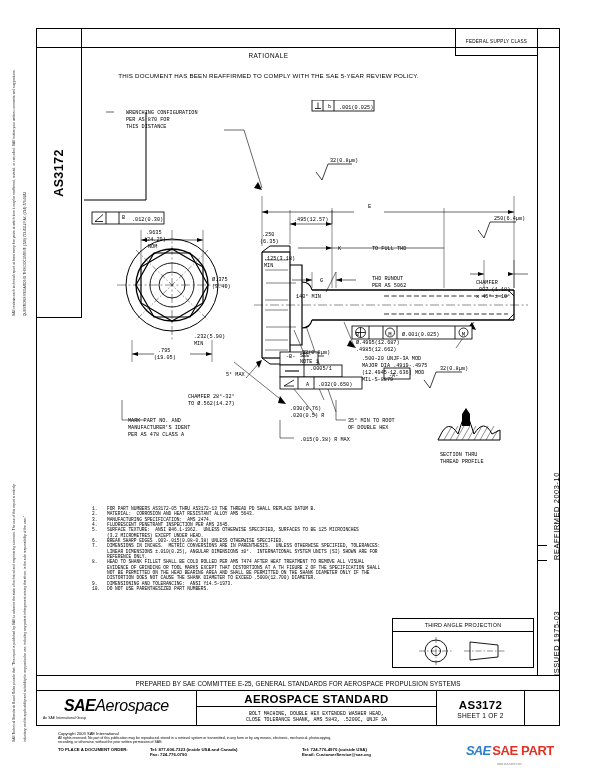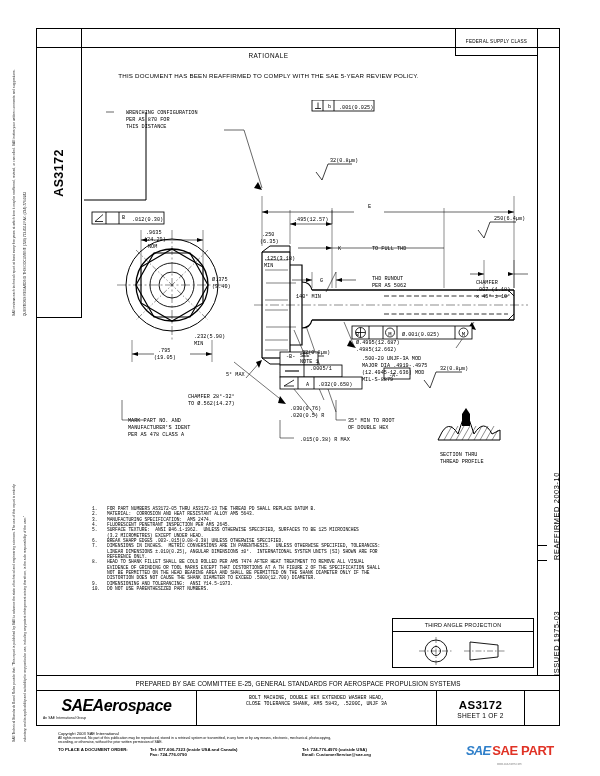--- a/index.html
+++ b/index.html
@@ -75,21 +75,21 @@
       justify-content:center;font-family:"Liberation Mono",monospace;
       font-size:4.9px;line-height:6.2px;text-align:center;}
   .tb-num{width:88px;border-right:1.3px solid #000;display:flex;flex-direction:column;
       align-items:center;justify-content:center;box-sizing:border-box;}
   .tb-num-a{font-size:11.5px;font-weight:bold;letter-spacing:.3px;}
   .tb-num-b{font-size:6.6px;letter-spacing:.2px;margin-top:1px;}
   .tb-blank{width:34px;}
 
   .logo-wrap{display:flex;align-items:baseline;}
   .logo-sae{font-size:16px;font-weight:bold;font-style:italic;letter-spacing:-.6px;}
-  .logo-aero{font-size:16px;font-style:italic;letter-spacing:-.3px;font-weight:bold;}
+  .logo-aero{font-size:16px;font-style:italic;letter-spacing:-.3px;}
   .logo-sub{font-size:3.3px;letter-spacing:.1px;margin-top:1px;align-self:flex-start;
       margin-left:6px;}
 
   
   .foot{position:absolute;left:58px;top:731px;width:470px;}
   .foot-cr{font-size:4.1px;line-height:5px;}
   .foot-rights{font-size:3.5px;line-height:4.4px;}
   .foot-order{display:flex;margin-top:2px;font-size:4.3px;font-weight:bold;}
   .foot-order .lbl{width:92px;flex:none;}
   .foot-order .c2{width:152px;flex:none;}
@@ -509,20 +509,21 @@
     <div class="tb-prep">PREPARED BY SAE COMMITTEE E-25, GENERAL STANDARDS FOR AEROSPACE PROPULSION SYSTEMS</div>
     <div class="tb-main">
       <div class="tb-logo">
         <div class="logo-wrap">
           <span class="logo-sae">SAE</span>
           <span class="logo-aero">Aerospace</span>
         </div>
         <div class="logo-sub">An SAE International Group</div>
       </div>
       <div class="tb-desc">
+        <div class="tb-desc-t">AEROSPACE STANDARD</div>
         <div class="tb-desc-b">
           <div>BOLT MACHINE, DOUBLE HEX EXTENDED WASHER HEAD,</div>
           <div>CLOSE TOLERANCE SHANK, AMS 5843, .5200C, UNJF 3A</div>
         </div>
       </div>
       <div class="tb-num">
         <div class="tb-num-a">AS3172</div>
         <div class="tb-num-b">SHEET 1 OF 2</div>
       </div>
       <div class="tb-blank"></div>

